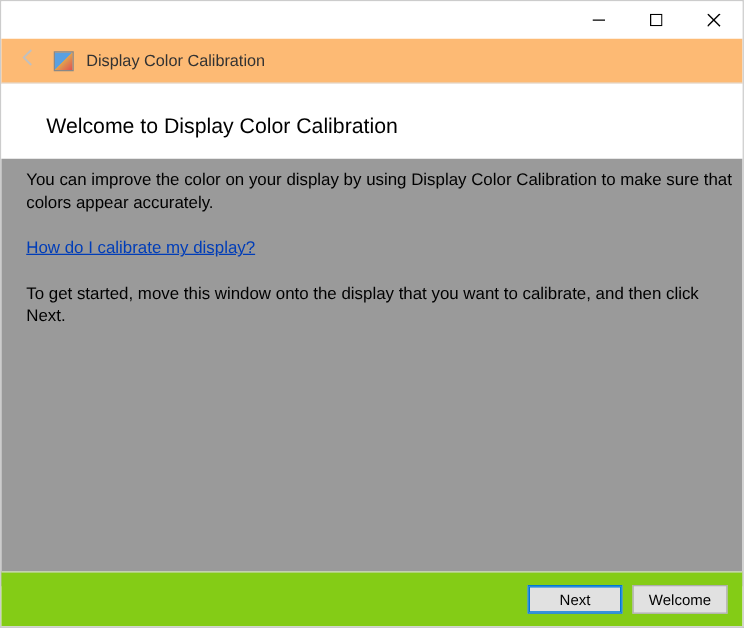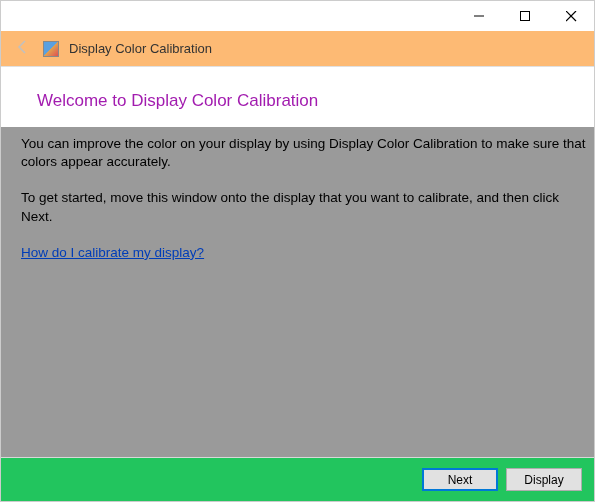--- a/index.html
+++ b/index.html
@@ -55,21 +55,21 @@
     }
     .header-title {
       font-size: 13px;
       color: #333;
     }
     .heading-area {
       padding: 24px 36px 16px 36px;
       background: #fff;
     }
     .heading {
-      color: #a21caf;
+      color: #000000;
       font-size: 17px;
       font-weight: 400;
     }
     .content {
       background: #9a9a9a;
       color: #000;
       padding: 8px 4px 4px 20px;
       height: 342px;
       font-size: 13.5px;
       line-height: 1.35;
@@ -80,21 +80,21 @@
     .content a {
       color: #003db8;
       text-decoration: underline;
     }
     .footer {
       position: absolute;
       bottom: 0;
       left: 0;
       right: 0;
       height: 44px;
-      background: #22c55e;
+      background: #84cc16;
       border-top: 1px solid #d8d8d8;
       display: flex;
       justify-content: flex-end;
       align-items: center;
       padding: 0 12px;
       gap: 8px;
     }
     .btn {
       min-width: 76px;
       height: 23px;
@@ -141,20 +141,20 @@
   <div class="app-icon"></div>
   <div class="header-title">Display Color Calibration</div>
 </div>
 
 <div class="heading-area">
   <div class="heading">Welcome to Display Color Calibration</div>
 </div>
 
 <div class="content">
   <p>You can improve the color on your display by using Display Color Calibration to make sure that colors appear accurately.</p>
+  <p><a href="#">How do I calibrate my display?</a></p>
   <p>To get started, move this window onto the display that you want to calibrate, and then click Next.</p>
-  <p><a href="#">How do I calibrate my display?</a></p>
 </div>
 
 <div class="footer">
   <button class="btn default">Next</button>
-  <button class="btn">Display</button>
+  <button class="btn">Welcome</button>
 </div>
 
 </body></html>

